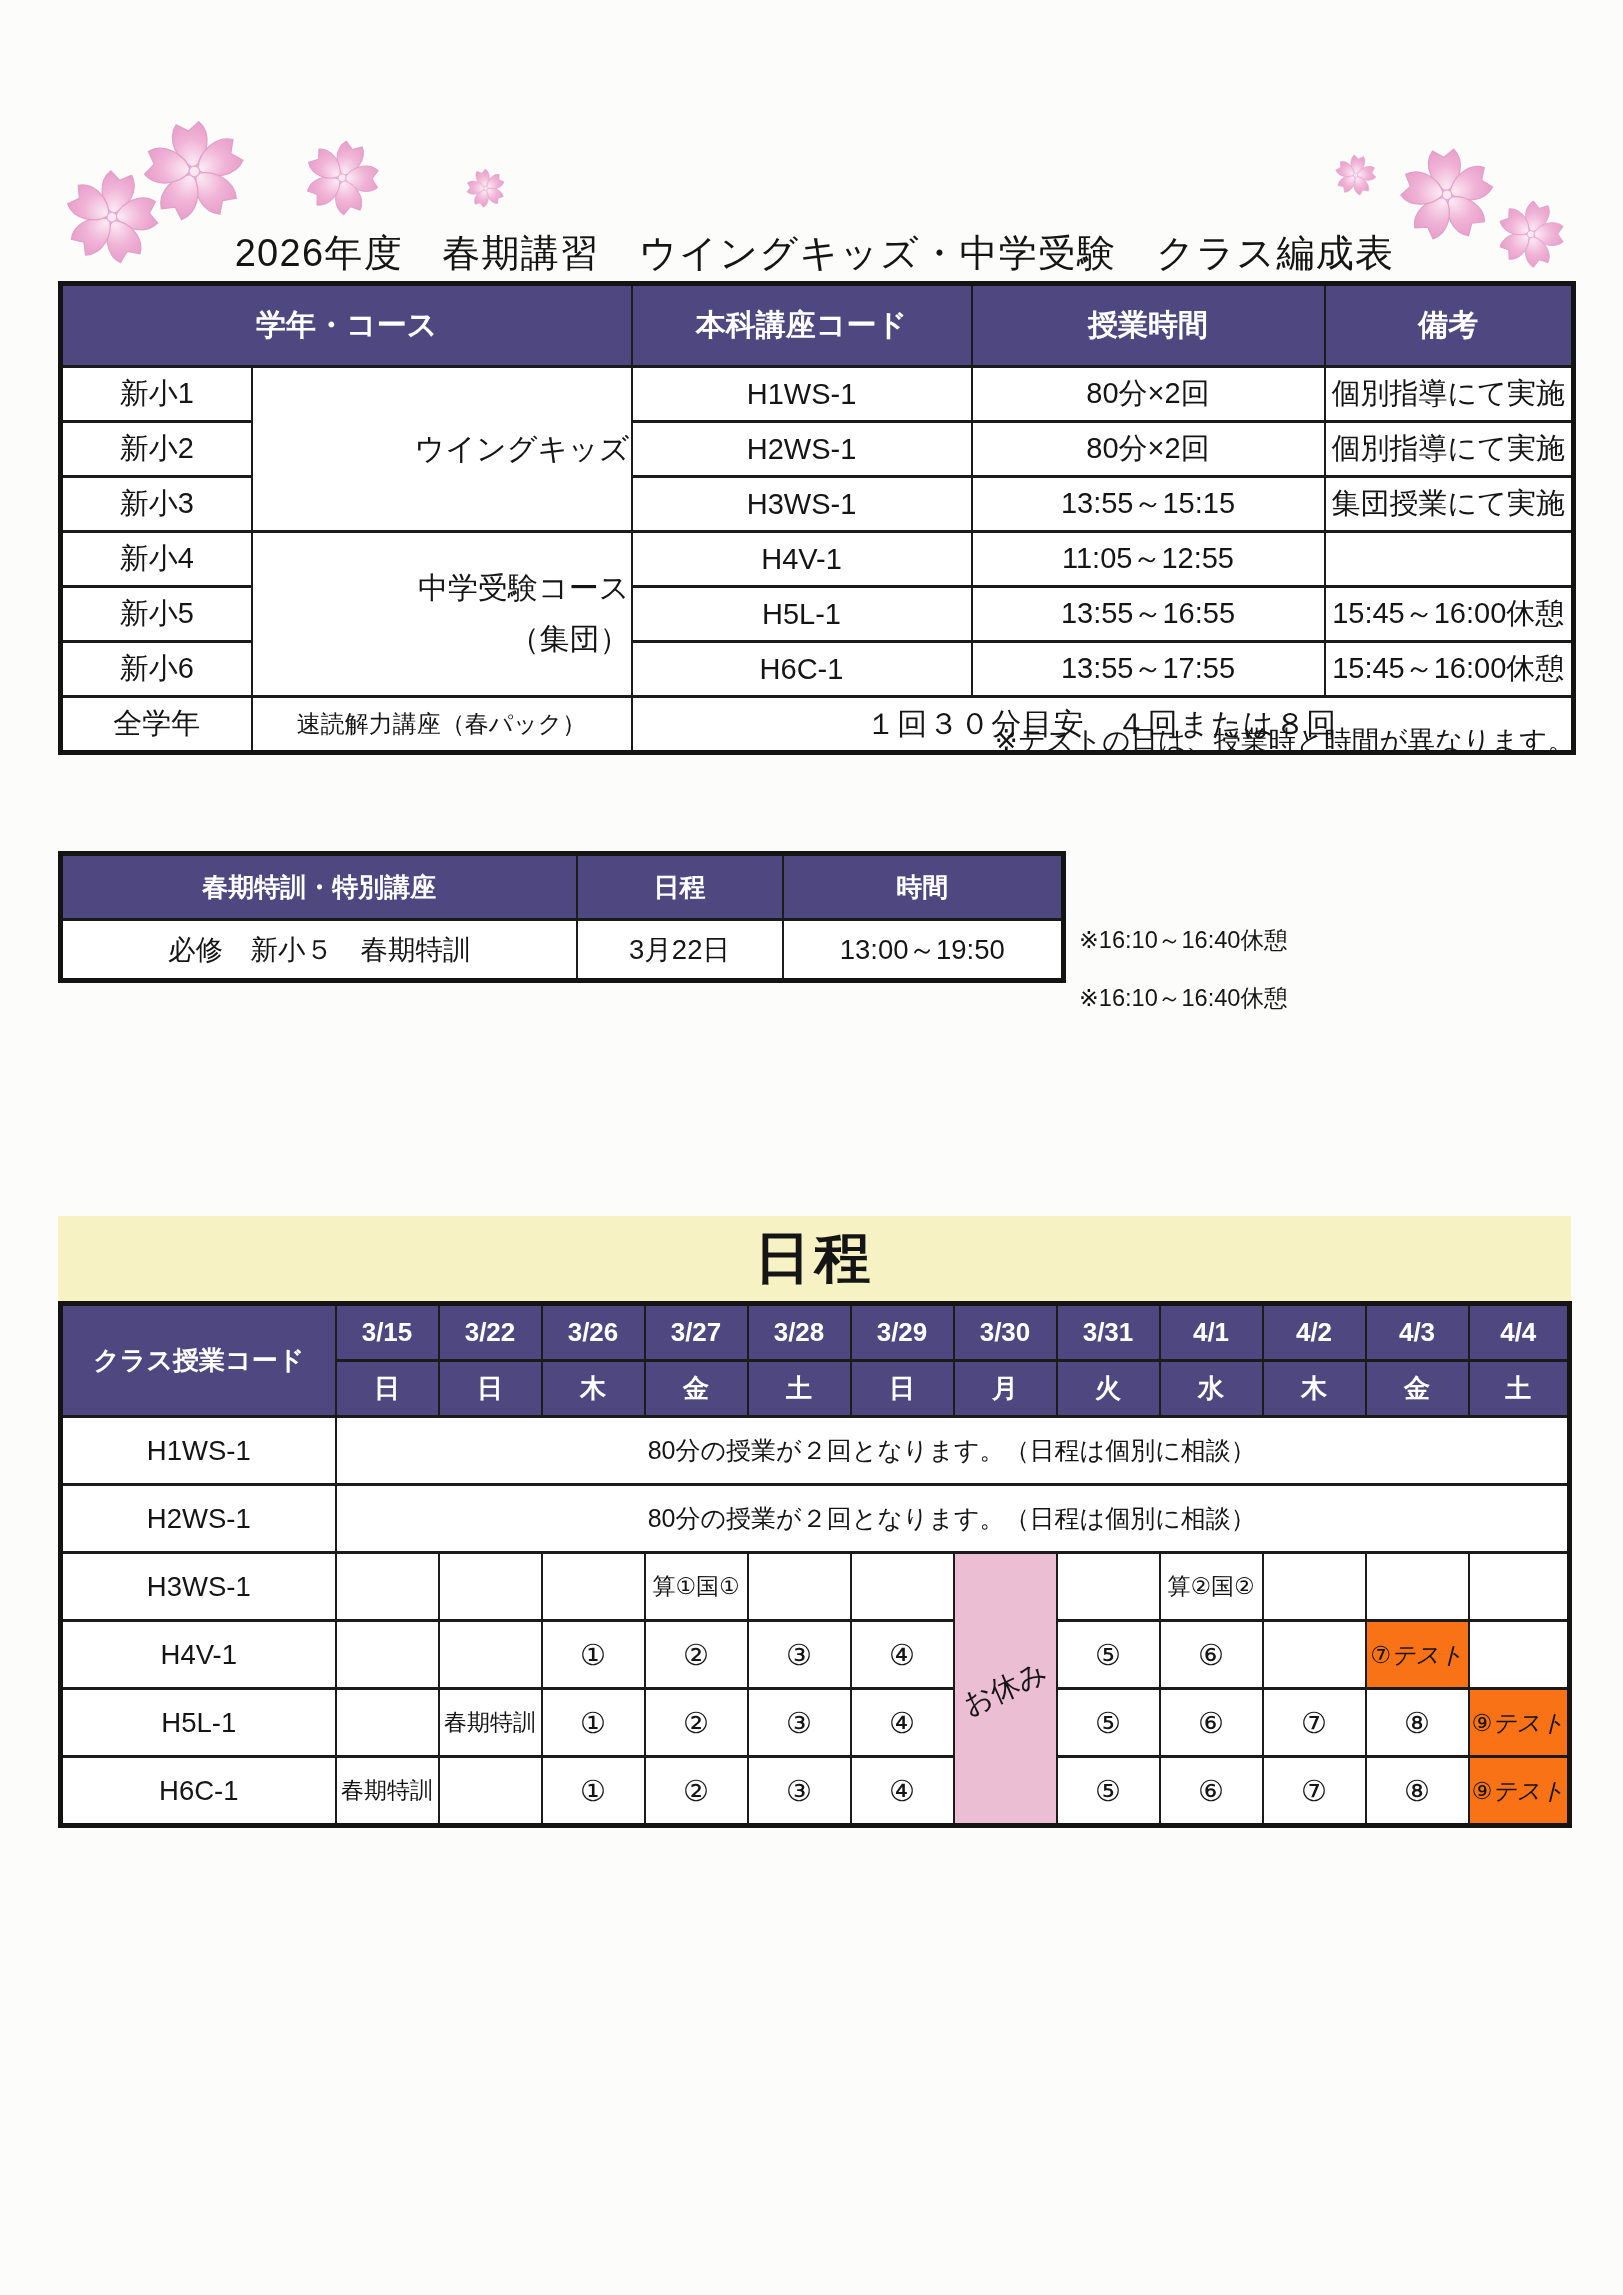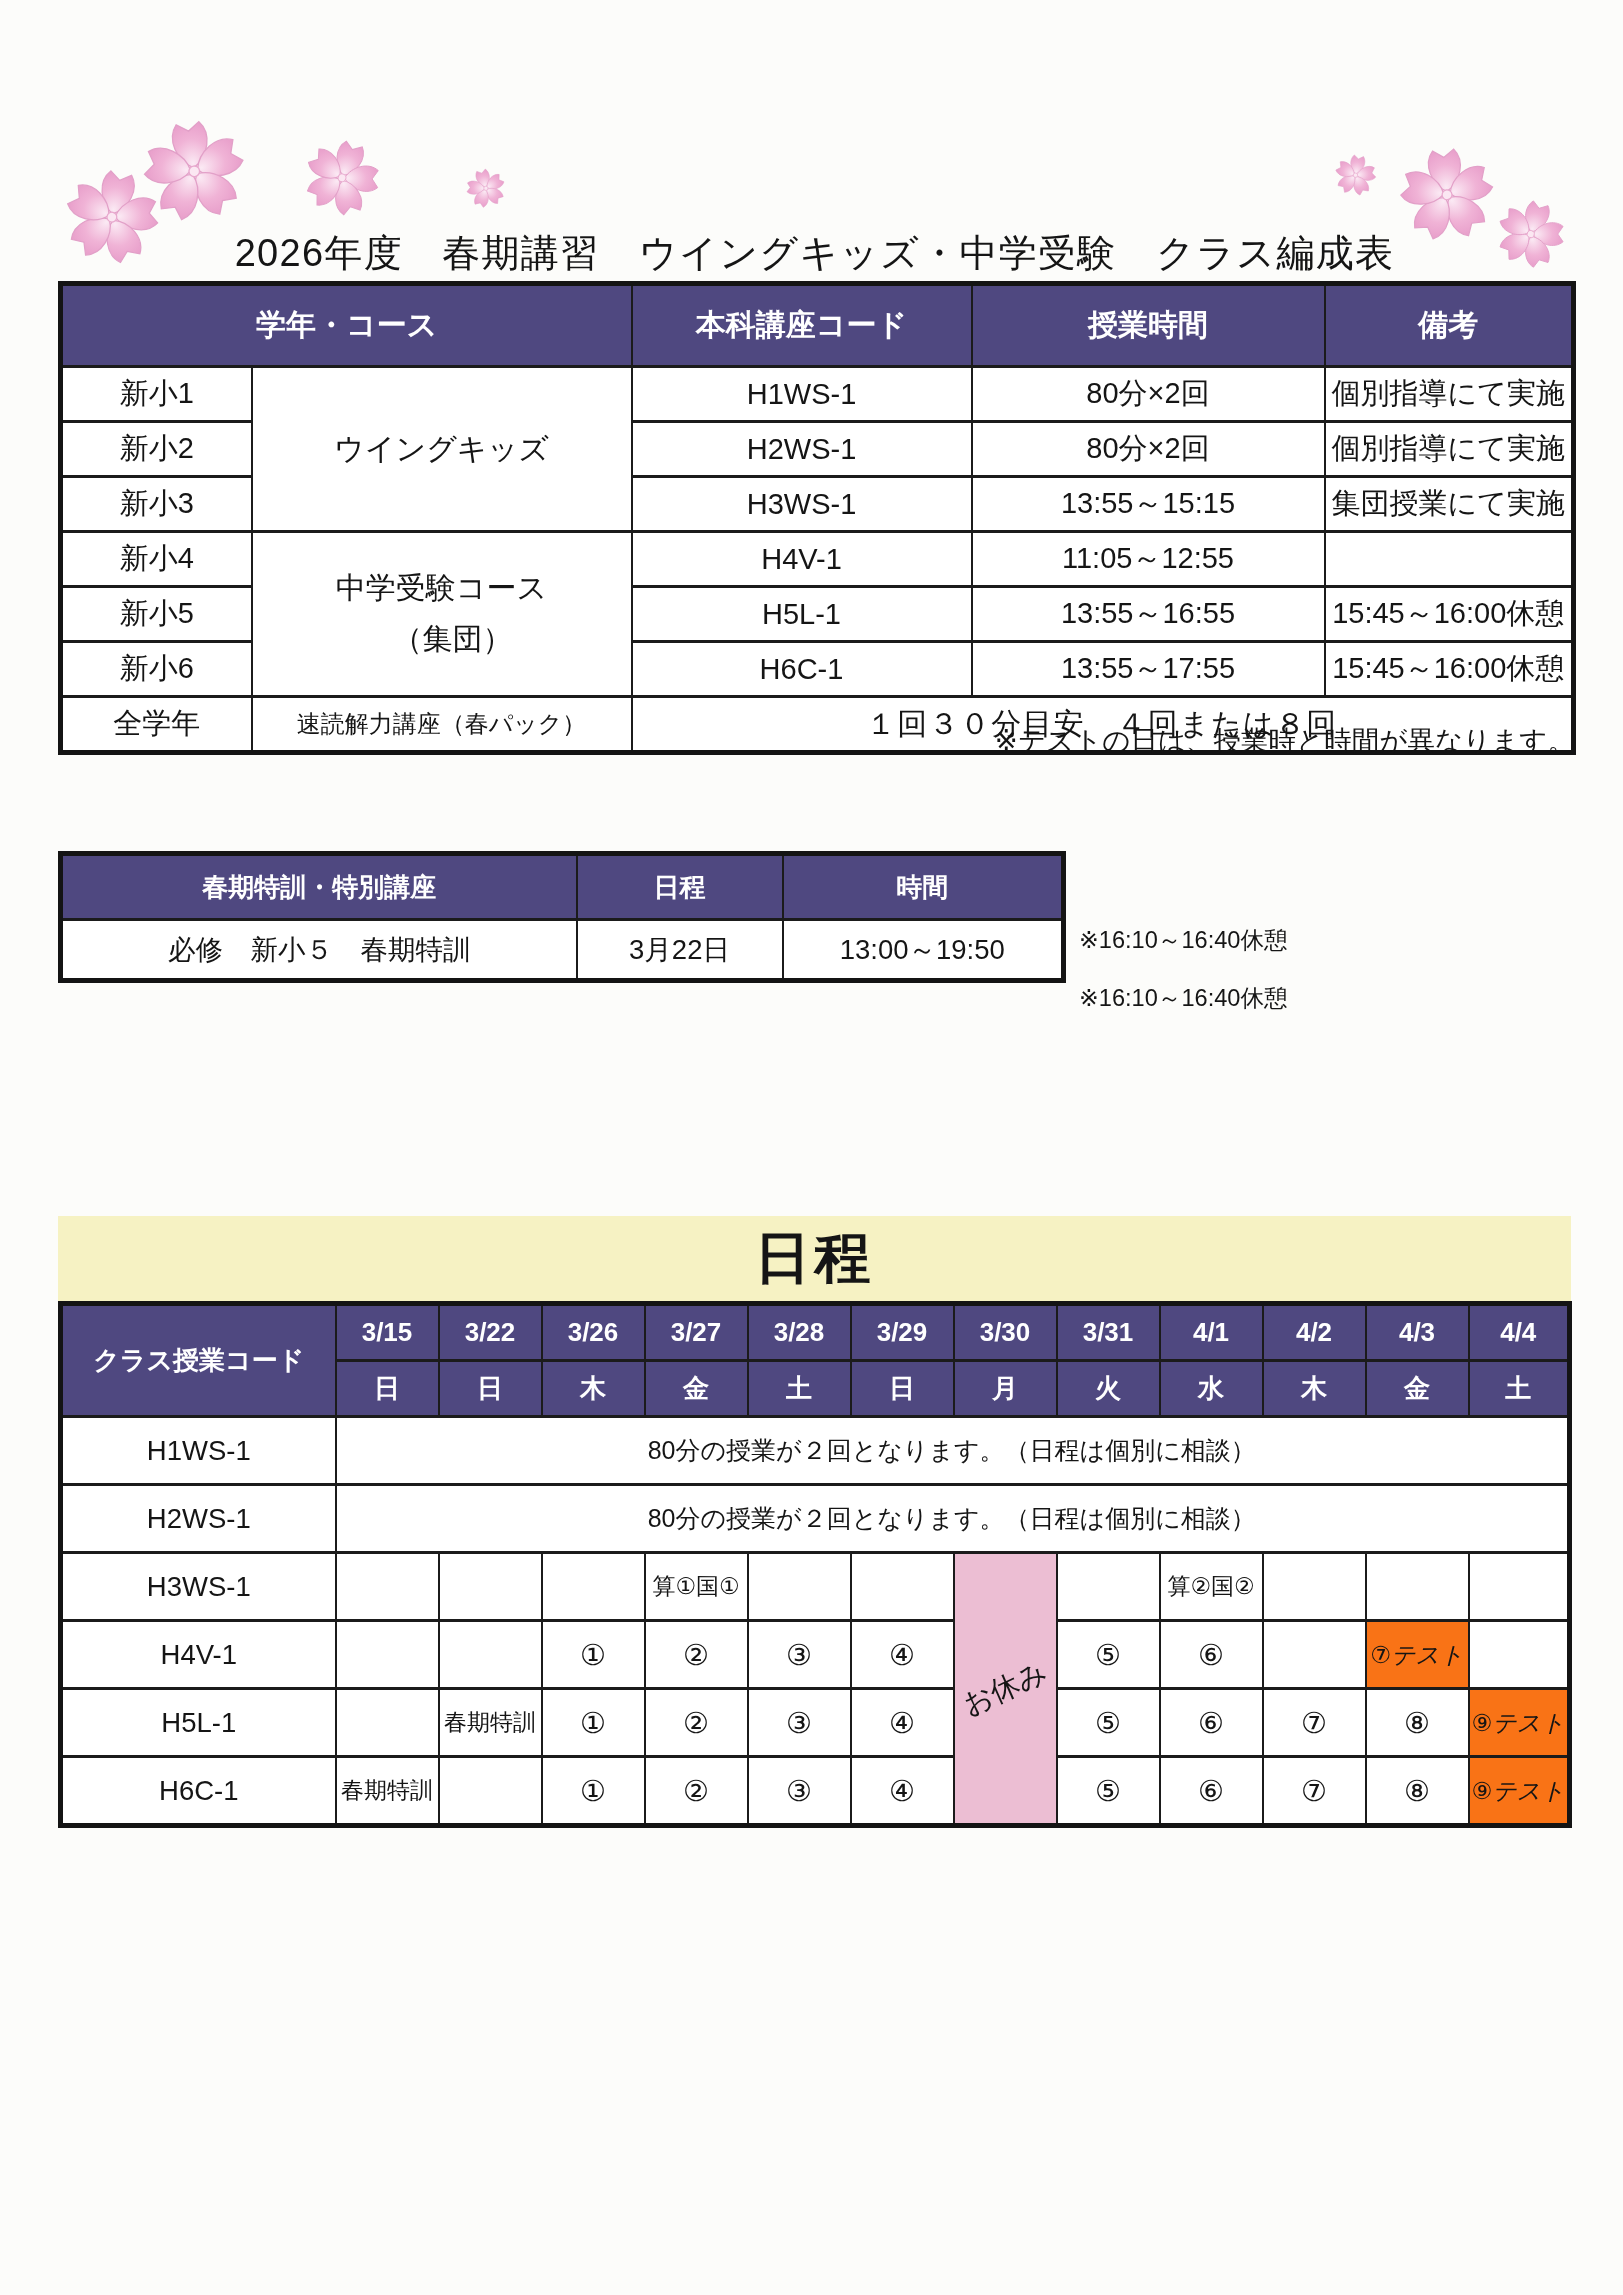--- a/index.html
+++ b/index.html
@@ -23,21 +23,21 @@
     border:2px solid #1b1b1b;
     border-top-width:3.3px;border-bottom-width:3.3px;
     text-align:center;vertical-align:middle;
     overflow:hidden;white-space:nowrap;
   }
   th{background:#4f4880;color:#fff;font-weight:bold;}
   
   #t1{position:absolute;left:58px;top:281px;width:1513px;border:5.2px solid #141414;padding-left:8px;}
   #t1 th{height:77px;font-size:30px;}
   #t1 td{height:50px;font-size:29px;}
-  #t1 .course-cell{font-size:30px;}
+  #t1 .course-cell{font-size:30px;text-align:right;}
   #t1 .course-cell .l2{margin-top:9.2px;margin-left:22px;}
   #t1 .footer-grade{height:39px;font-size:29px;}
   #t1 .footer-course{font-size:24px;}
   #t1 .footer-info{font-size:30px;letter-spacing:1.3px;margin-left:36px;}
   #note1{
     position:absolute;left:58px;top:723px;width:1517px;
     text-align:right;font-size:27.5px;
   }
   
   #t2{position:absolute;left:58px;top:851px;width:1003px;border:5.2px solid #141414;}

